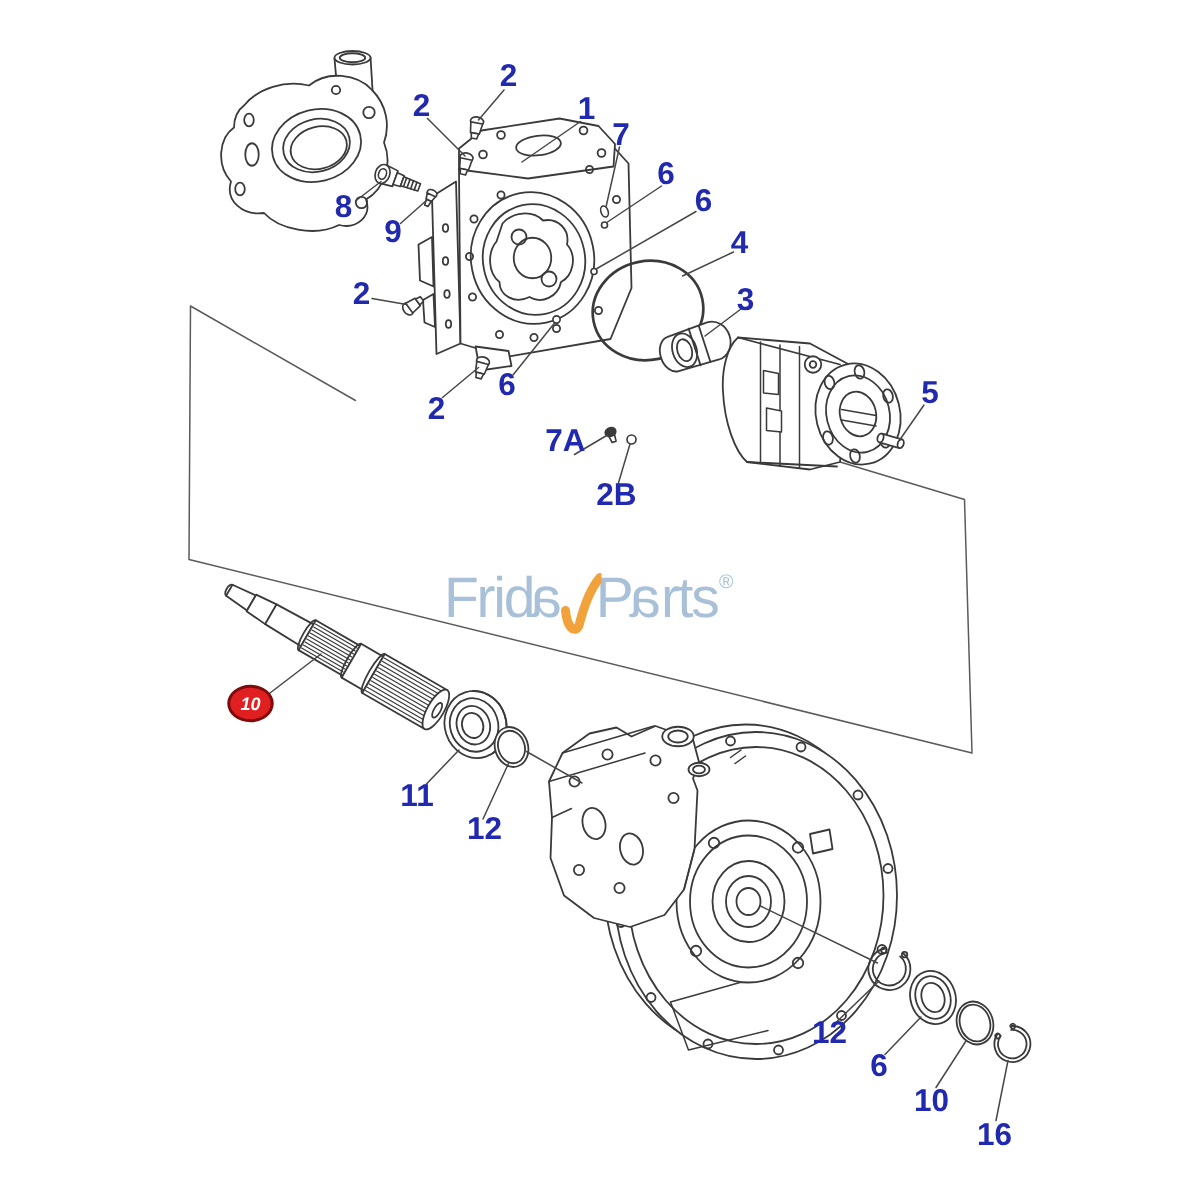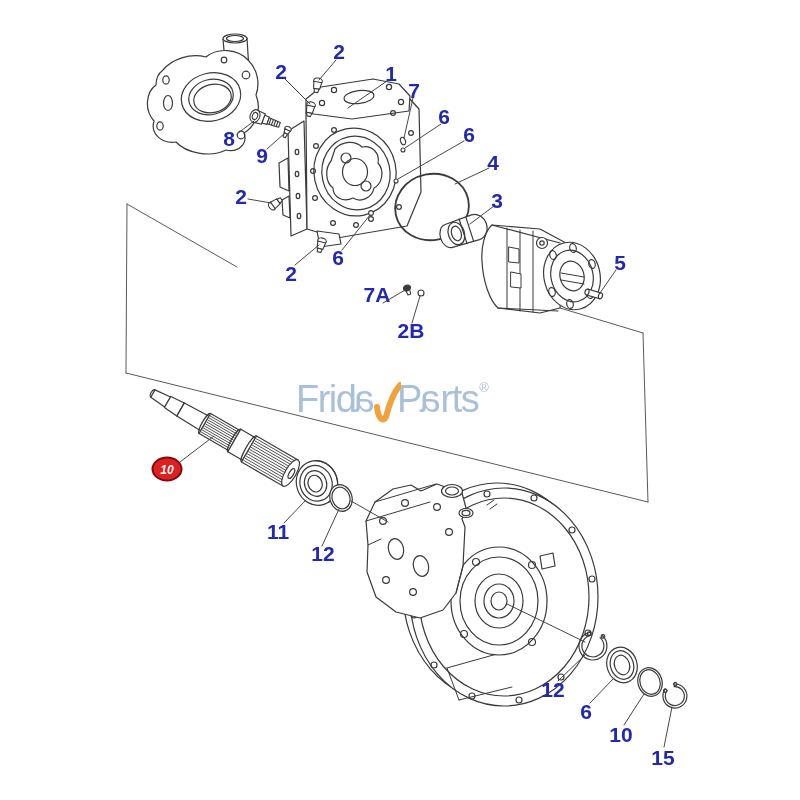--- a/index.html
+++ b/index.html
@@ -317,15 +317,15 @@
       <div class="callout" style="left: 377px; top: 294px;">7A</div>
       <div class="callout" style="left: 411px; top: 330px;">2B</div>
       <div class="callout" style="left: 229px; top: 138px;">8</div>
       <div class="callout" style="left: 262px; top: 155px;">9</div>
       <div class="badge-callout" style="left: 167px; top: 469px;">10</div>
       <div class="callout" style="left: 278px; top: 531px;">11</div>
       <div class="callout" style="left: 323px; top: 553px;">12</div>
       <div class="callout" style="left: 553px; top: 689px;">12</div>
       <div class="callout" style="left: 586px; top: 711px;">6</div>
       <div class="callout" style="left: 621px; top: 734px;">10</div>
-      <div class="callout" style="left: 663px; top: 757px;">15</div>
+      <div class="callout" style="left: 663px; top: 757px;">16</div>
     </div>
 </div>
 
 </body></html>

